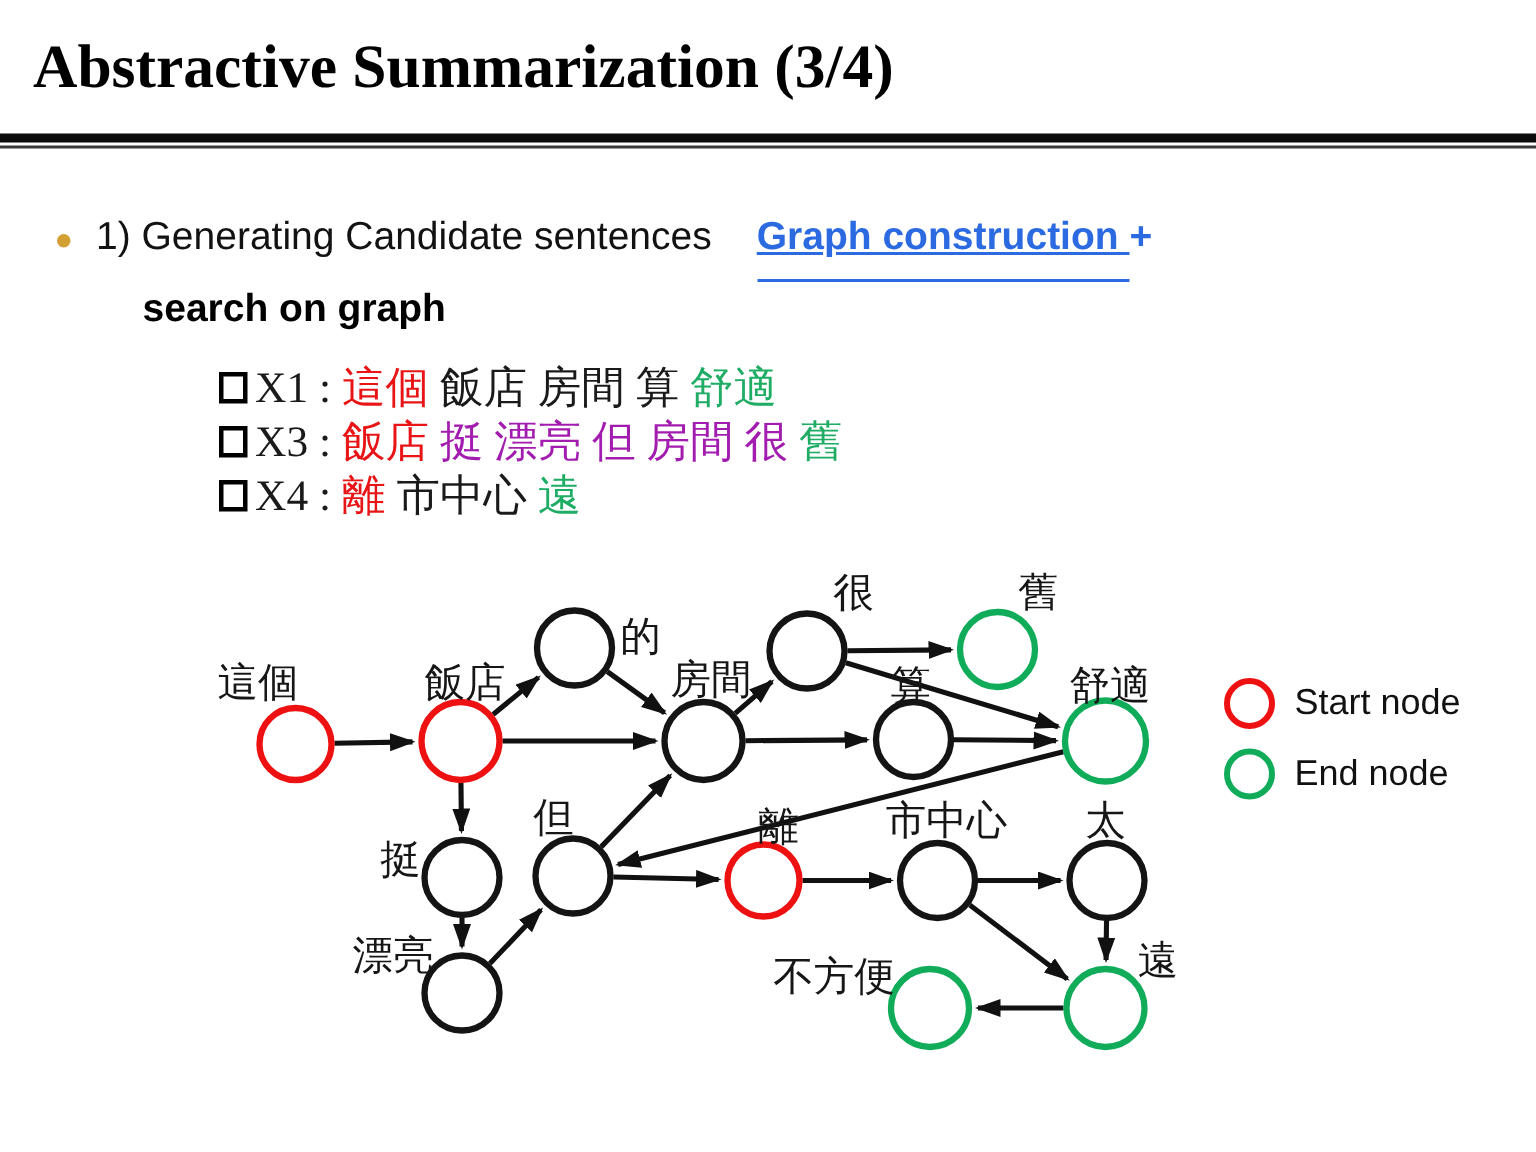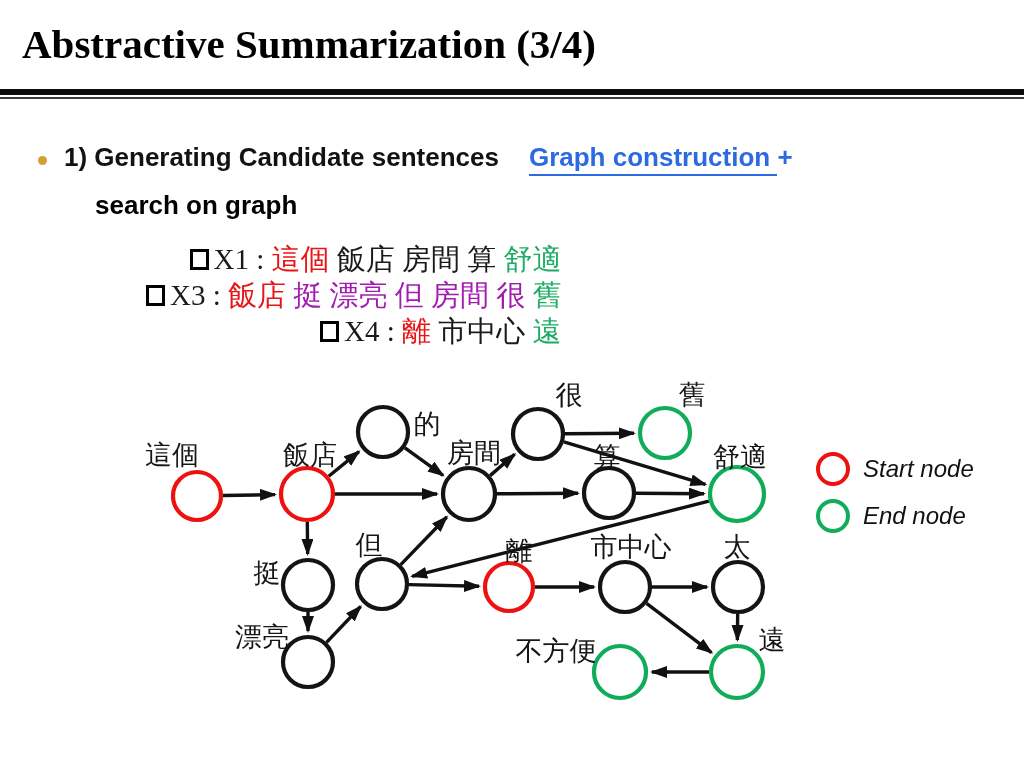--- a/index.html
+++ b/index.html
@@ -7,35 +7,35 @@
   .slide{position:relative;width:1024px;height:640px;background:#ffffff;}
 
   .title{position:absolute;left:22px;top:20px;margin:0;
     font-family:"Liberation Serif",serif;font-weight:700;font-size:41px;color:#000;white-space:nowrap;}
   .rule{position:absolute;left:0;top:89px;width:1024px;}
   .rule-thick{height:6px;background:#0c0c0c;}
   .rule-thin{height:2px;background:#3a3a3a;margin-top:2px;}
 
   .b1{position:absolute;left:38px;top:142px;display:flex;align-items:flex-start;white-space:nowrap;}
   .dot{width:9px;height:9px;border-radius:50%;margin-top:14px;flex:none;}
-  .btext{font-weight:700;font-size:26px;color:#121212;margin-left:17px;}
+  .btext{font-weight:400;font-size:26px;color:#121212;margin-left:17px;}
   .blink{font-weight:700;font-size:26px;margin-left:30px;}
-  .u{padding-bottom:2px;border-bottom:2px solid;}
+  .u{padding-bottom:14px;border-bottom:2px solid;text-decoration:underline;}
   .b2{position:absolute;left:95px;top:190px;font-weight:700;font-size:26px;}
 
   .xlist{position:absolute;left:146px;top:241px;
-    font-family:"Liberation Serif",serif;font-size:29px;color:#1a1a1a;text-align:right;}
+    font-family:"Liberation Serif",serif;font-size:29px;color:#1a1a1a;}
   .xrow{height:36px;line-height:36px;white-space:pre;}
   .sq{display:inline-block;width:13px;height:15px;border:3px solid #000;margin-right:5px;vertical-align:-1px;}
 
   svg.graph{position:absolute;left:0;top:0;pointer-events:none;}
   .nlabel{font-family:"Liberation Serif",serif;}
 
   .legend{position:absolute;left:816px;top:452px;}
-  .leg-row{display:flex;align-items:center;margin-bottom:13px;font-style:italic;}
+  .leg-row{display:flex;align-items:center;margin-bottom:13px;}
   .leg-c{width:26px;height:26px;border-radius:50%;border:4px solid;flex:none;background:#fff;}
   .leg-t{margin-left:13px;font-size:24px;color:#111;white-space:nowrap;}
 </style>
 </head>
 <body>
 
 <div class="slide">
 
   <h1 class="title">Abstractive Summarization (3/4)</h1>
 

